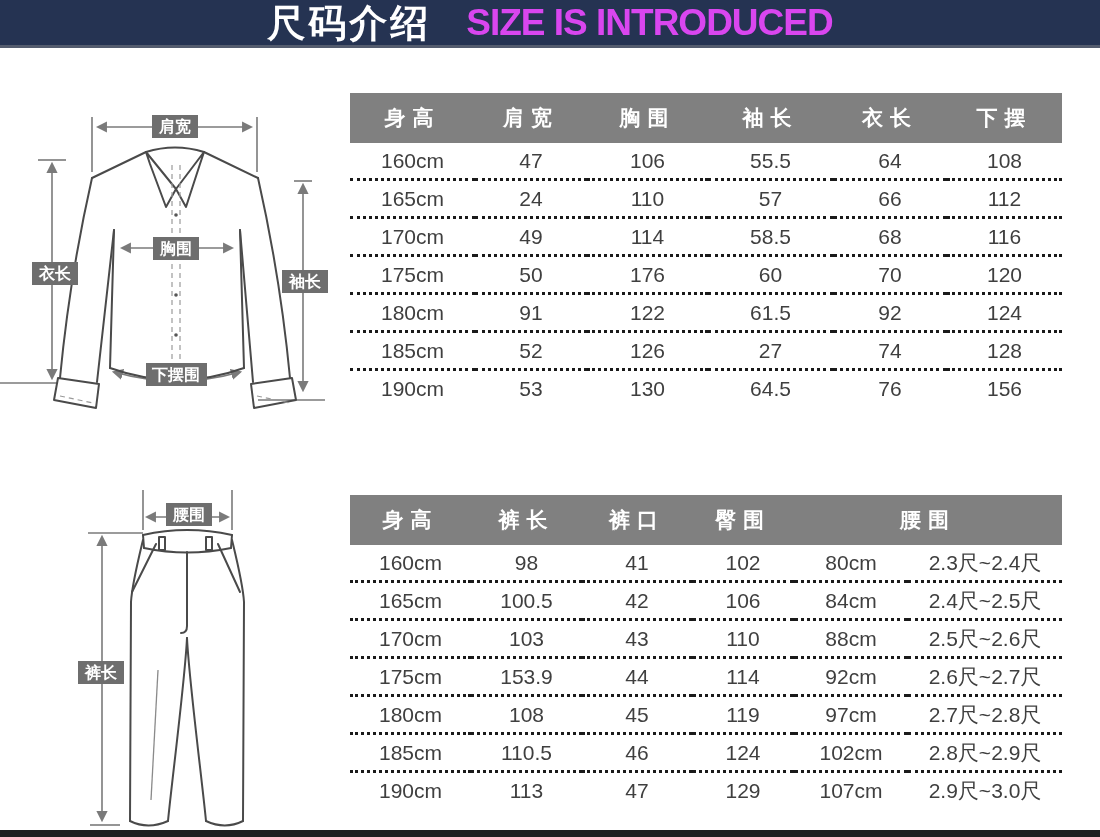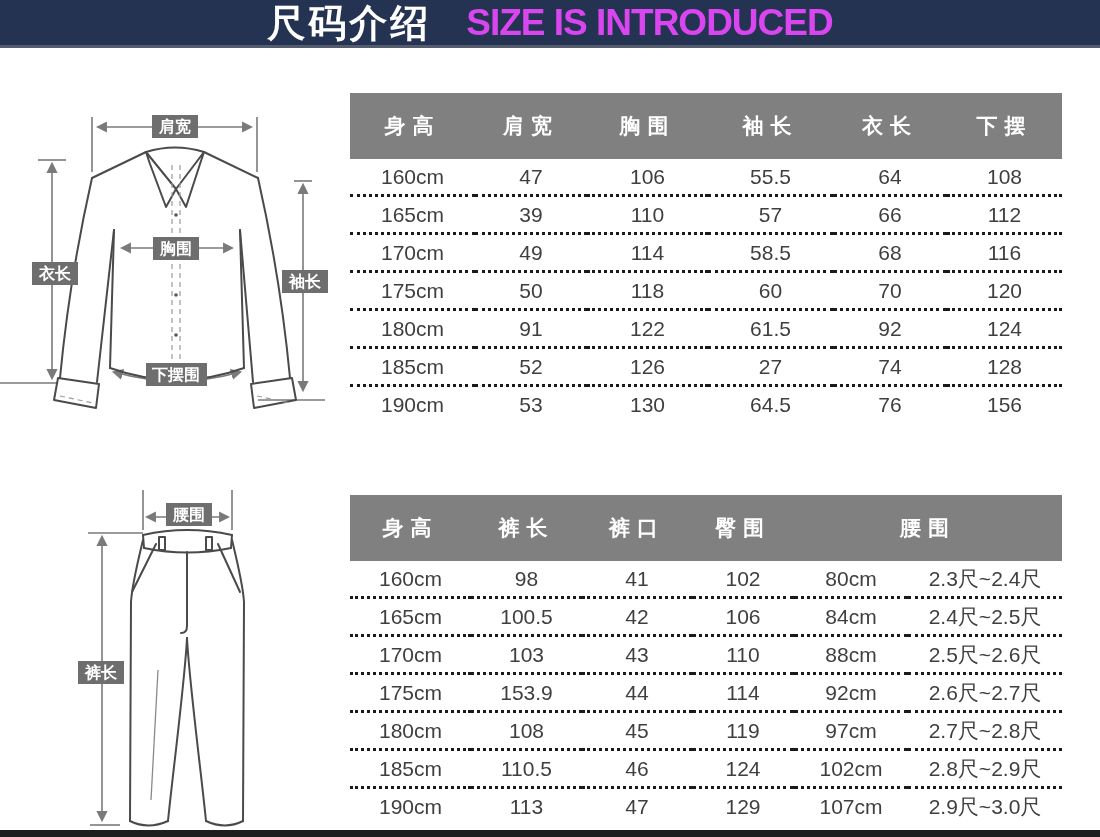--- a/index.html
+++ b/index.html
@@ -9,21 +9,21 @@
   .banner{position:absolute;top:0;left:0;width:1100px;height:45px;background:#253352;
           border-bottom:3px solid #545c6e;display:flex;align-items:center;justify-content:center;gap:35px;}
   .banner-zh{color:#ffffff;font-size:38px;font-weight:bold;letter-spacing:3px;line-height:1;}
   .banner-en{color:#d946ef;font-size:37px;font-weight:bold;letter-spacing:-1px;line-height:1;}
 
   
   table.size-table{position:absolute;width:712px;border-collapse:collapse;table-layout:fixed;}
   #table-top{left:350px;top:93px;}
   #table-bottom{left:350px;top:495px;}
   .size-table th{background:#808080;color:#ffffff;font-size:21px;font-weight:bold;
-                 height:42px;text-align:center;letter-spacing:7px;padding:12px;}
+                 height:42px;text-align:center;letter-spacing:7px;padding:4px;}
   .size-table td{font-size:21px;color:#3f3f3f;text-align:center;height:35px;padding:0;font-weight:400;}
   .size-table tbody tr{border-bottom:3px dotted #1a1a1a;margin-top:32px;}
   .size-table tbody tr:last-child{border-bottom:none;}
 
   
   .diagram{position:absolute;}
   #shirt-svg{left:0;top:60px;}
   #pants-svg{left:40px;top:480px;}
   .outline{fill:none;stroke:#4a4a4a;stroke-width:2;stroke-linejoin:round;stroke-linecap:round;}
   .dim{fill:none;stroke:#7a7a7a;stroke-width:1.6;}
@@ -146,38 +146,38 @@
         <tr>
           <td>160cm</td>
           <td>47</td>
           <td>106</td>
           <td>55.5</td>
           <td>64</td>
           <td>108</td>
         </tr>
         <tr>
           <td>165cm</td>
-          <td>39</td>
+          <td>24</td>
           <td>110</td>
           <td>57</td>
           <td>66</td>
           <td>112</td>
         </tr>
         <tr>
           <td>170cm</td>
           <td>49</td>
           <td>114</td>
           <td>58.5</td>
           <td>68</td>
           <td>116</td>
         </tr>
         <tr>
           <td>175cm</td>
           <td>50</td>
-          <td>118</td>
+          <td>176</td>
           <td>60</td>
           <td>70</td>
           <td>120</td>
         </tr>
         <tr>
           <td>180cm</td>
           <td>91</td>
           <td>122</td>
           <td>61.5</td>
           <td>92</td>

